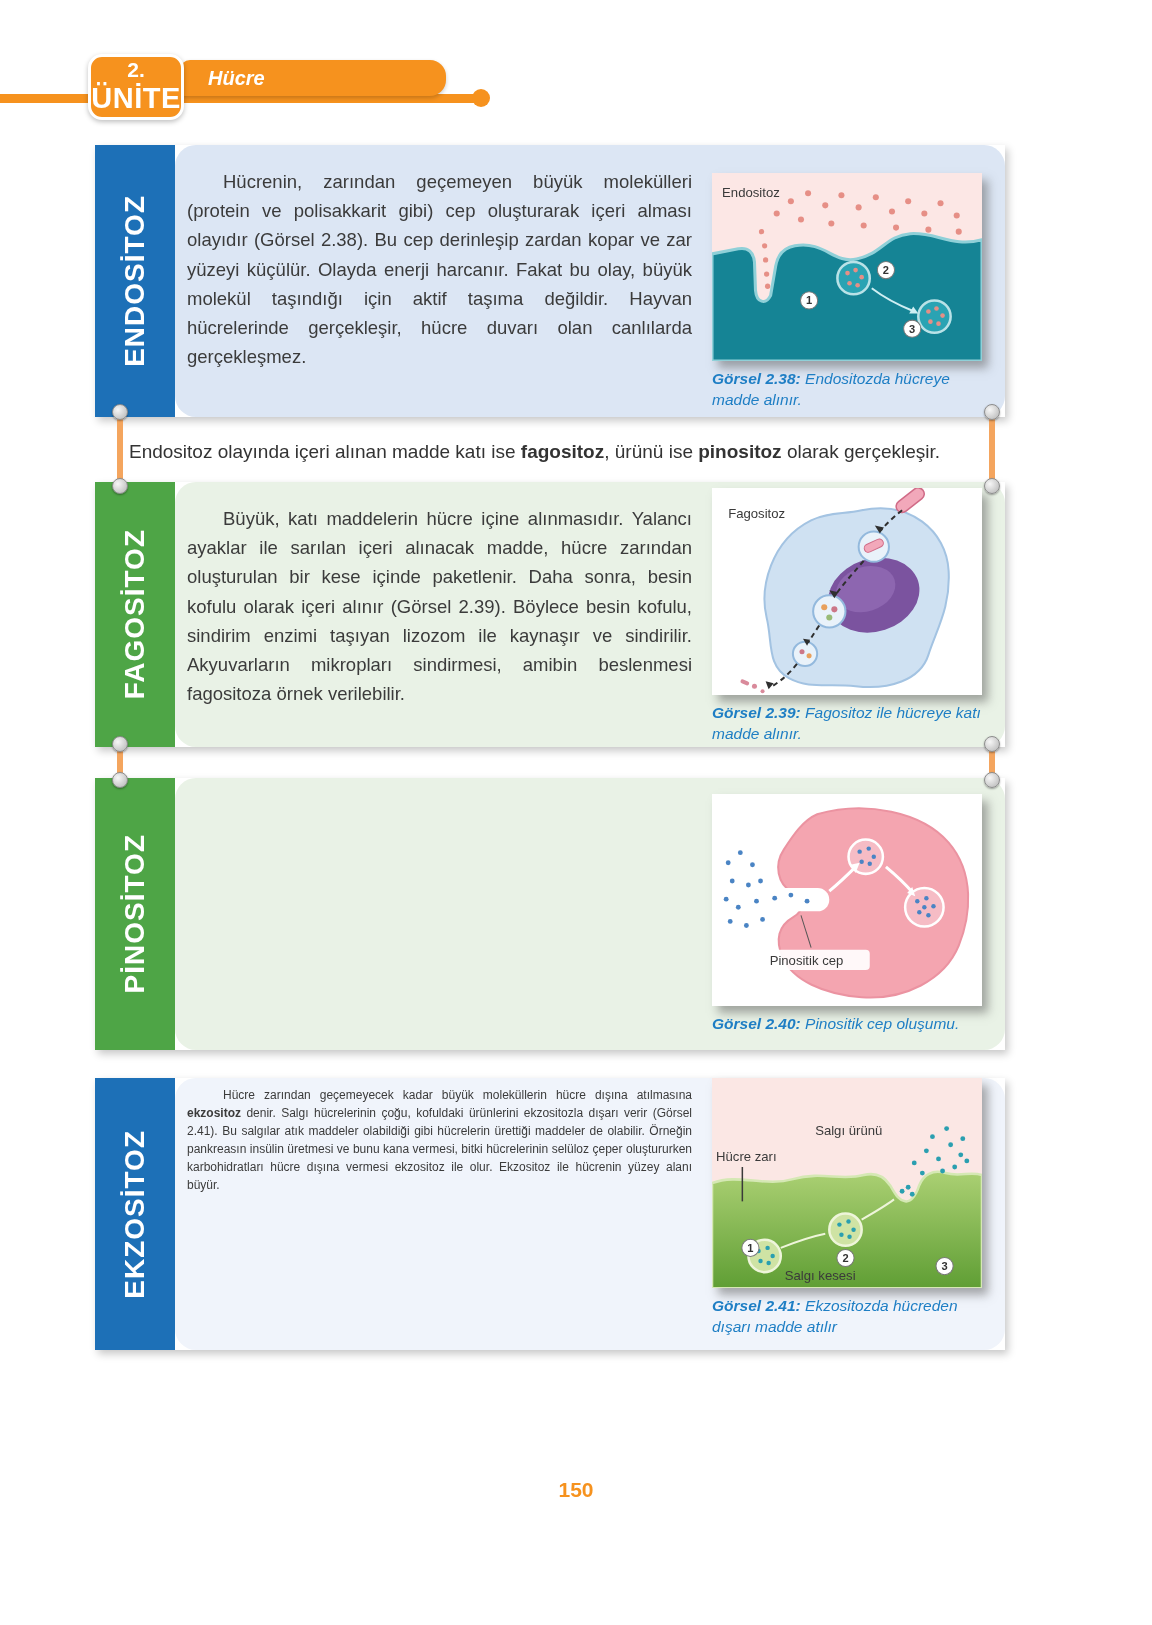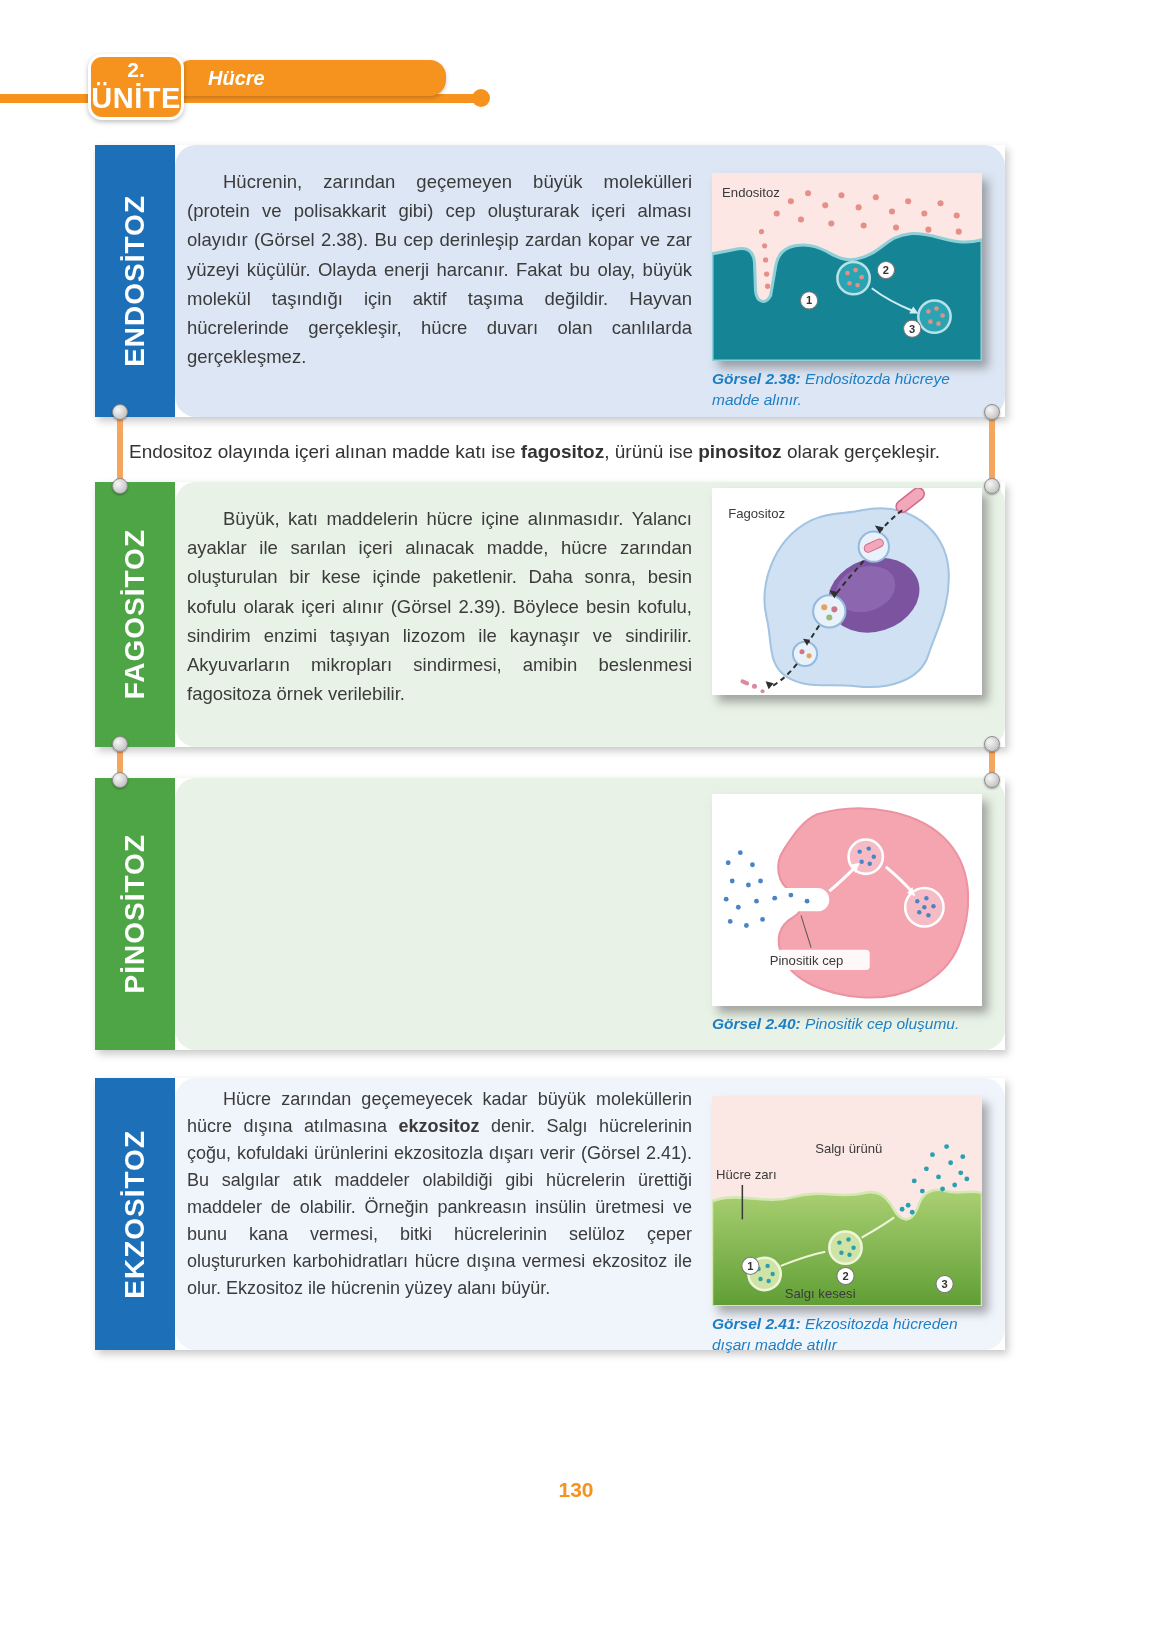--- a/index.html
+++ b/index.html
@@ -21,21 +21,21 @@
   .chapter-tab span { color:#fff; font-weight:bold; font-style:italic; font-size:20px; }
 
   
   .block { position:absolute; left:95px; width:910px; display:flex; box-shadow:3px 4px 8px rgba(0,0,0,.22); }
   .side  { flex:0 0 80px; display:flex; align-items:center; justify-content:center; }
   .side-label { writing-mode:vertical-rl; transform:rotate(180deg); color:#fff; font-weight:bold;
                 font-size:28px; letter-spacing:1px; white-space:nowrap; }
   .body { flex:1 1 auto; position:relative;border-radius:21px; }
   .para { position:absolute; left:12px; width:505px; font-size:18.5px; line-height:1.58;
           text-align:justify; text-indent:36px; color:#3b3b3b; }
-  .para.tight { font-size:18px; line-height:1.5; }
+  .para.tight { font-size:12px; line-height:1.5; }
   .fig { position:absolute; left:537px; width:270px; }
   .fig-img { box-shadow:6px 7px 9px rgba(90,90,90,.5); background:#fff; }
   .fig-img svg { display:block; width:100%; height:auto; }
   .caption { margin-top:8px; font-size:15.5px; font-style:italic; color:#1e7ec4; line-height:1.32; }
   .caption b { font-weight:bold; }
 
   
   .note { position:absolute; left:95px; top:432px; width:910px; height:40px; display:flex; align-items:center;
           padding-left:34px; font-size:19px; color:#333333; background:#ffffff; }
 
@@ -191,20 +191,21 @@
               <polygon points="56,199 53,191 61,193"></polygon>
             </g>
             <g fill="#d98a9b">
               <circle cx="42" cy="196" r="2.5"></circle>
                 <circle cx="50" cy="201" r="2"></circle>
               <rect x="28" y="190" width="9" height="4" rx="2" transform="rotate(22 32 192)"></rect>
             </g>
             <text x="16" y="30" font-size="13" fill="#3a3a3a">Fagositoz</text>
           </svg>
         </div>
+        <figcaption class="caption"><b>Görsel 2.39:</b><span> Fagositoz ile hücreye katı madde alınır.</span></figcaption>
       </figure>
     </div>
   </section>
 
   <section class="block" style="top:778px;height:272px;">
     <div class="side" style="background:#4ea546;">
       <span class="side-label">PİNOSİTOZ</span>
     </div>
     <div class="body" style="background:#e9f2e6;">
       <figure class="fig" style="top:16px;">
@@ -268,21 +269,21 @@
       </figure>
     </div>
   </section>
 
   <section class="block" style="top:1078px;height:272px;">
     <div class="side" style="background:#1d70b7;">
       <span class="side-label">EKZOSİTOZ</span>
     </div>
     <div class="body" style="background:#f0f4fb;">
       <p class="para tight" style="top:8px;"><span>Hücre zarından geçemeyecek kadar büyük moleküllerin hücre dışına atılmasına </span><b>ekzositoz</b><span> denir. Salgı hücrelerinin çoğu, kofuldaki ürünlerini ekzositozla dışarı verir (Görsel 2.41). Bu salgılar atık maddeler olabildiği gibi hücrelerin ürettiği maddeler de olabilir. Örneğin pankreasın insülin üretmesi ve bunu kana vermesi, bitki hücrelerinin selüloz çeper oluştururken karbohidratları hücre dışına vermesi ekzositoz ile olur. Ekzositoz ile hücrenin yüzey alanı büyür.</span></p>
-      <figure class="fig" style="top:18px;">
+      <figure class="fig" style="top:0;">
         <div class="fig-img">
           <svg viewBox="0 0 267 208">
             <defs>
               <linearGradient id="ggrad" x1="0" y1="0" x2="0" y2="1">
                 <stop offset="0" stop-color="#abd073"></stop>
                   <stop offset="1" stop-color="#5f9e34"></stop>
               </linearGradient>
             </defs>
             <rect width="267" height="208" fill="#fbe7e4"></rect>
             <path d="M0,104 C26,94 52,108 80,100 C108,92 128,102 150,96 C162,93 170,97 176,106 C181,114 184,121 191,122 C198,123 202,115 205,106 C209,96 218,90 231,94 C245,98 256,92 267,96 L267,208 L0,208 Z" fill="url(#ggrad)" stroke="#d5e8b4" stroke-width="2.5"></path>
@@ -357,15 +358,15 @@
   <div class="rivet" style="left:984px;top:404px;"></div>
   <div class="rivet" style="left:984px;top:478px;"></div>
 
   <div class="pin-line" style="left:117px;top:742px;height:42px;"></div>
   <div class="pin-line" style="left:989px;top:742px;height:42px;"></div>
   <div class="rivet" style="left:112px;top:736px;"></div>
   <div class="rivet" style="left:112px;top:772px;"></div>
   <div class="rivet" style="left:984px;top:736px;"></div>
   <div class="rivet" style="left:984px;top:772px;"></div>
 
-  <div class="page-num">130</div>
+  <div class="page-num">150</div>
 
 </div>
 
 </body></html>

